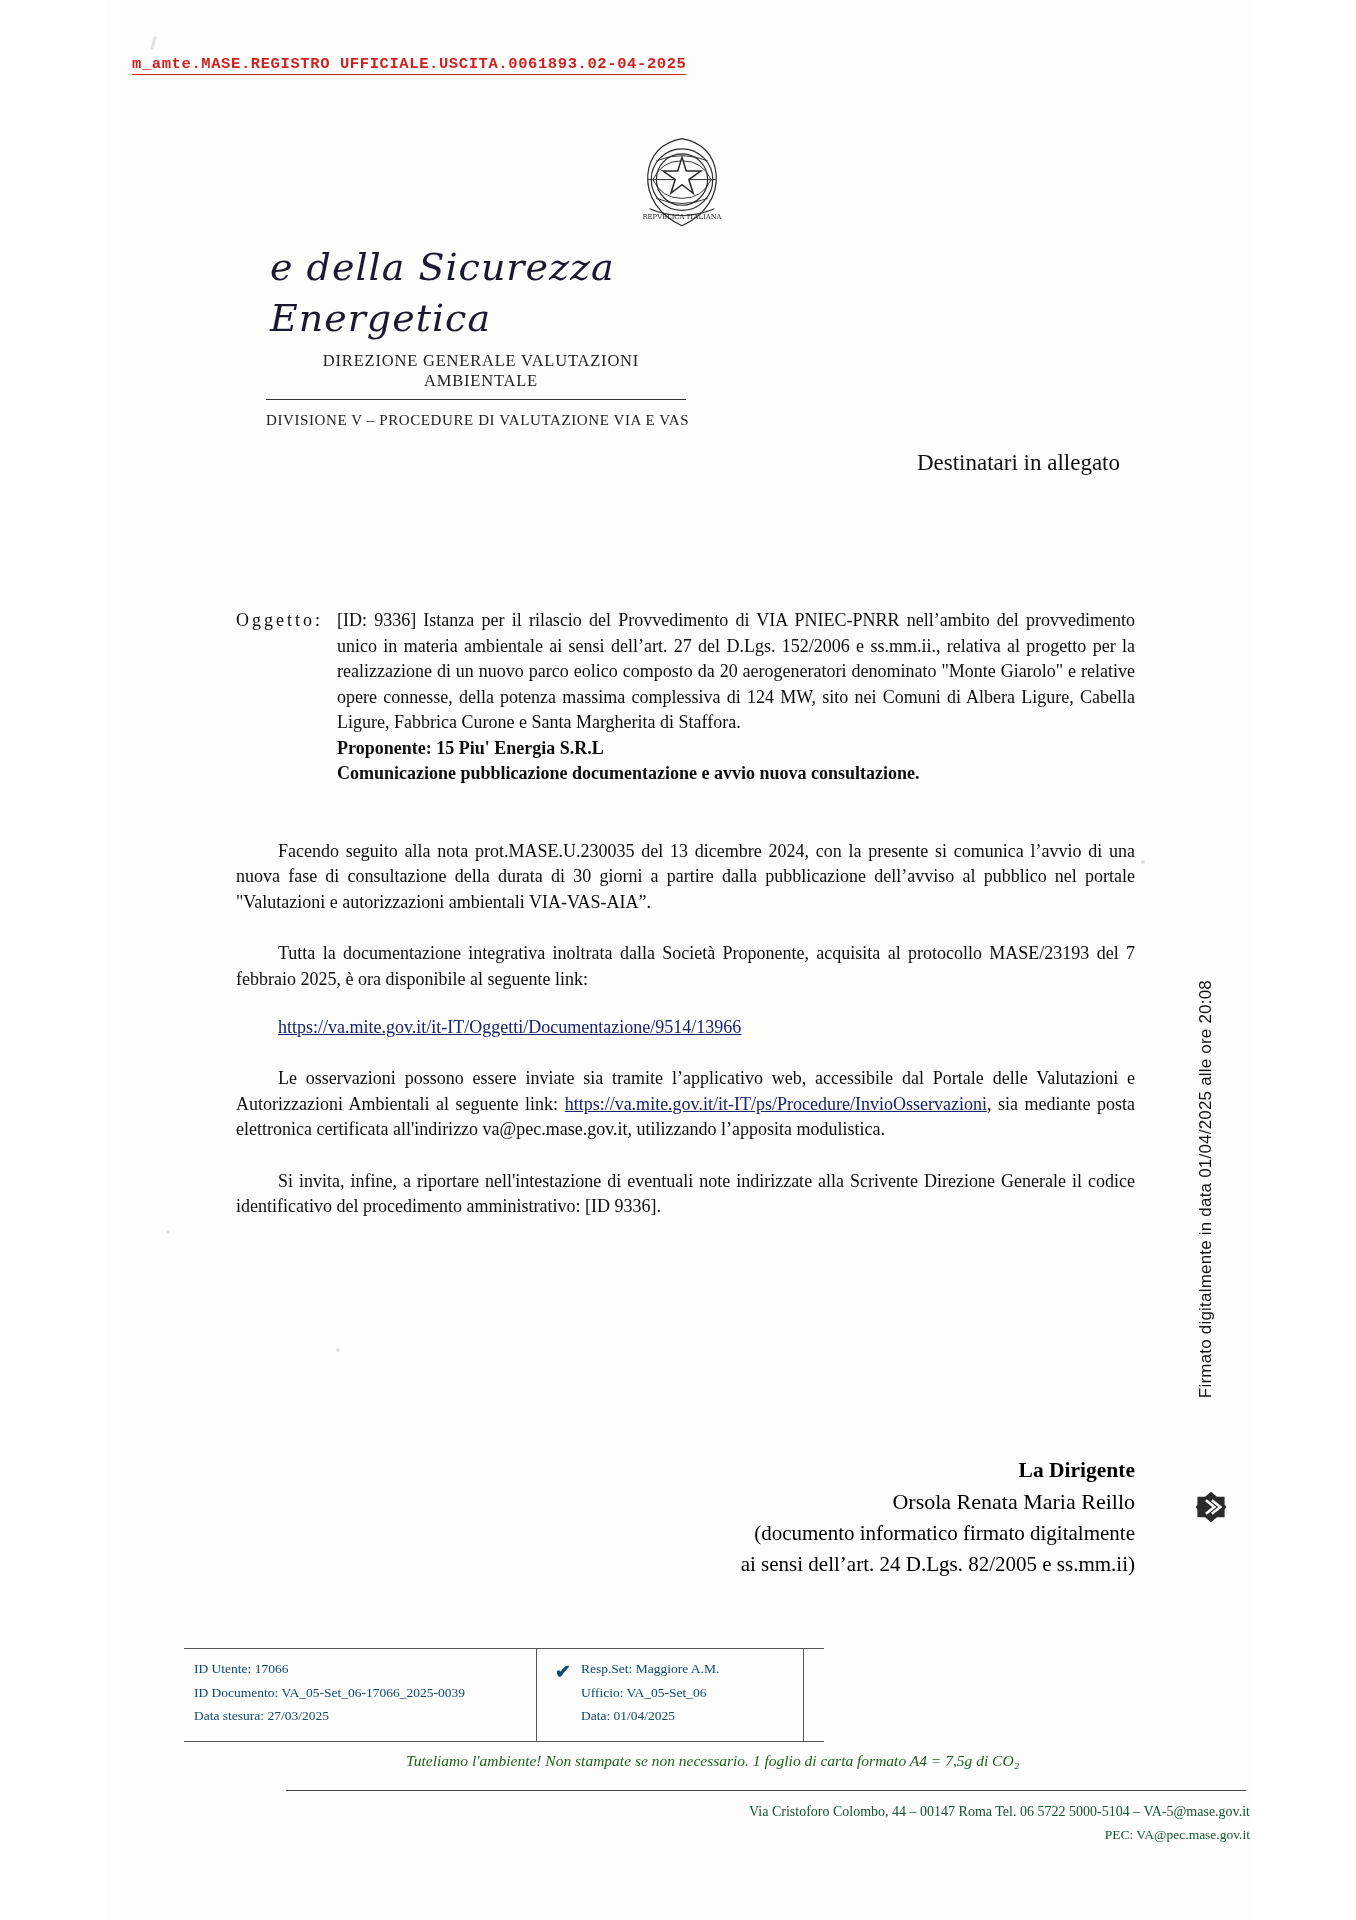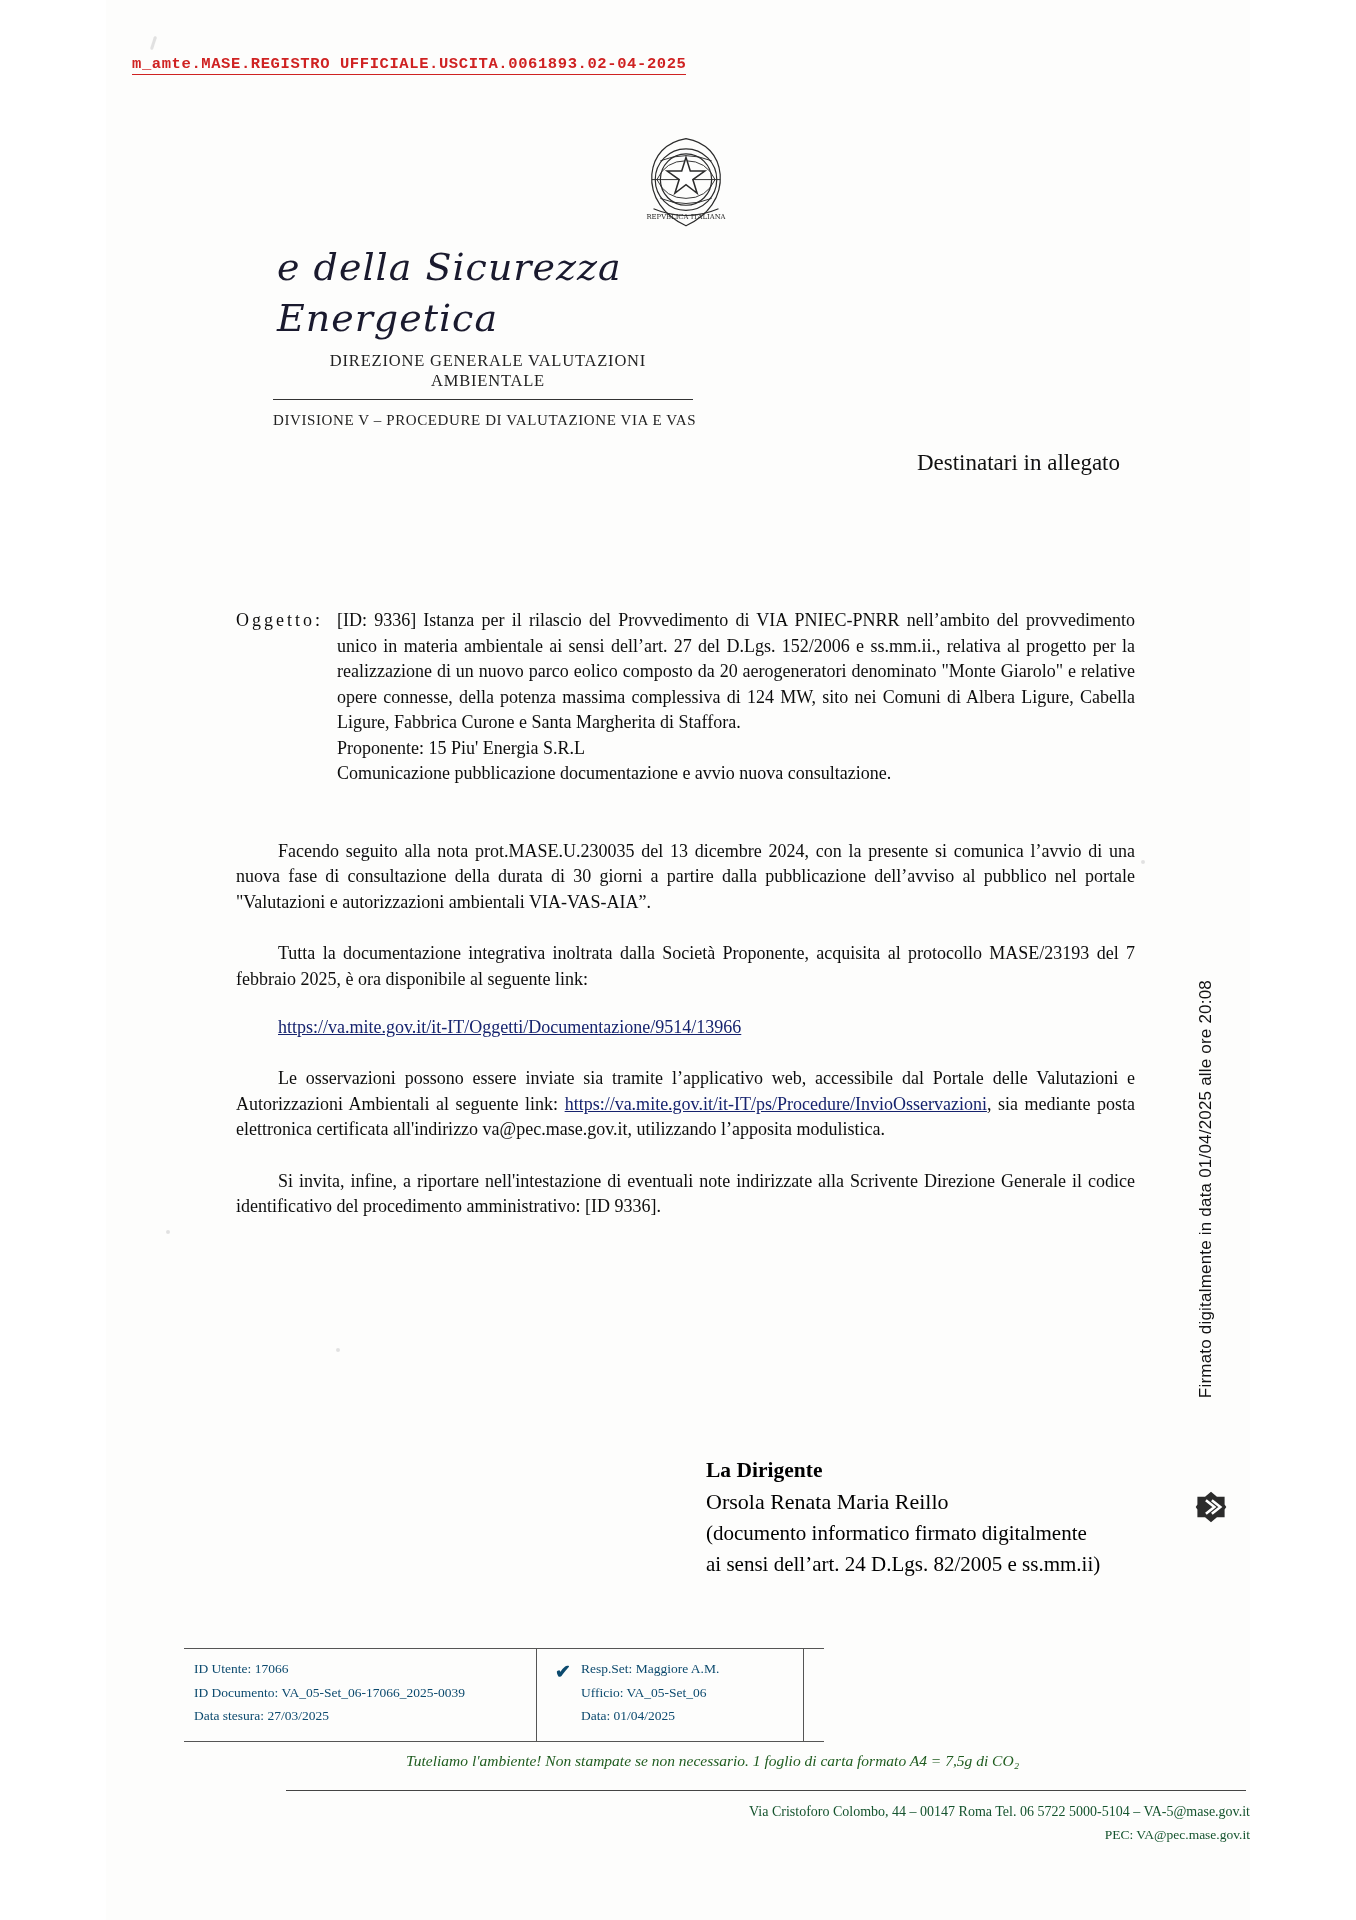--- a/index.html
+++ b/index.html
@@ -51,21 +51,21 @@
   .sigmark {
     position: absolute;
     right: 22px;
     top: 1490px;
     width: 34px;
     height: 34px;
   }
   
   .header {
     position: absolute;
-    left: 15px;
+    left: 8px;
     right: 0;
     top: 130px;
     text-align: center;
   }
   .emblem {
     width: 104px;
     height: 106px;
     margin: 0 auto;
     display: block;
   }
@@ -143,35 +143,35 @@
     padding-right: 14px;
   }
   .oggetto-body {
     flex: 1 1 auto;
     text-align: justify;
   }
   .para {
     margin-top: 26px;
     text-indent: 42px;
   }
-  .noindent { text-indent: 0; }
+  .noindent { text-indent: 0; font-weight: bold; }
   .link {
     color: #16236e;
     text-decoration: underline;
   }
   .linkline {
     margin-top: 22px;
     padding-left: 42px;
   }
   .signature {
     position: absolute;
     left: 600px;
     right: 115px;
     top: 1455px;
-    text-align: left;
+    text-align: right;
     font-size: 21px;
     line-height: 1.45;
   }
   .signature .title {
     font-weight: bold;
     font-size: 21.5px;
   }
   .signature .name {
     font-size: 22px;
   }

